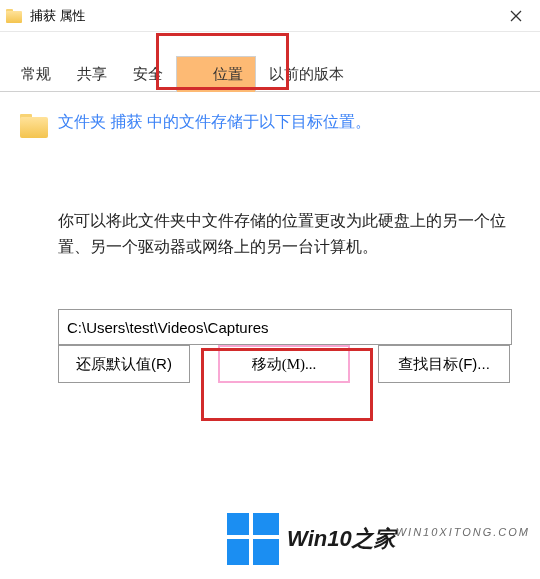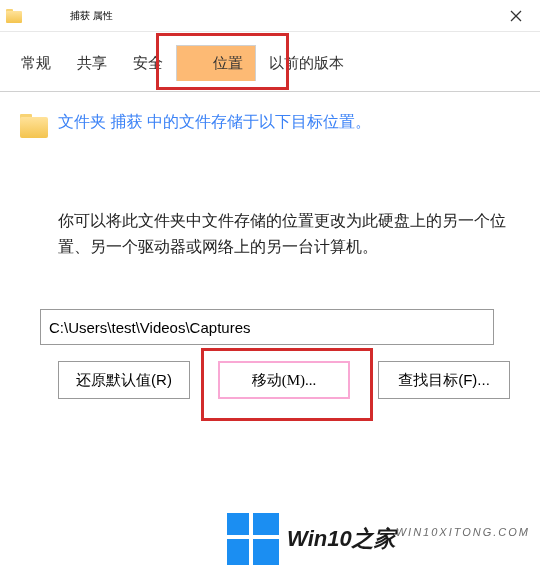--- a/index.html
+++ b/index.html
@@ -38,37 +38,36 @@
   .titlebar .folder-icon::after {
     content: "";
     position: absolute;
     top: 2px; left: 0;
     width: 16px; height: 12px;
     background: linear-gradient(#ffe29a,#f4c44f);
     border-radius: 1px;
   }
   .titlebar .title {
     flex: 1;
-    font-size: 10px;
-    margin-left: 40px;
+    font-size: 13px;
   }
   .titlebar .close {
     width: 40px; height: 28px;
     display: flex;
     align-items: center; justify-content: center;
     font-size: 14px;
     font-family: Arial, sans-serif;
     color: #333;
   }
   .titlebar .close svg { width: 12px; height: 12px; }
 
   
   .tabs {
     display: flex;
-    align-items: flex-start;
+    align-items: flex-end;
     padding: 12px 8px 0 8px;
     border-bottom: 1px solid #d0d0d0;
     height: 60px;
   }
   .tab {
     padding: 8px 12px 8px;
     font-size: 15px;
     color: #333;
     cursor: pointer;
     position: relative;
@@ -140,32 +139,32 @@
     color: #3b82f6;
   }
   .desc2 {
     font-size: 16px;
     color: #222;
     line-height: 1.6;
     margin: 70px 0 0 38px;
   }
 
   .path-box {
-    margin: 50px 0 0 20px;
+    margin: 50px 0 0 38px;
     width: 454px;
     height: 36px;
     border: 1px solid #999;
     padding: 0 8px;
     display: flex; align-items: center;
     font-size: 15px;
     background: #fff;
   }
 
   .btn-row {
-    margin: 16px 0 0 38px;
+    margin: 0 0 0 38px;
     display: flex;
     gap: 28px;
   }
   .btn {
     width: 142px;
     height: 38px;
     border: 1px solid #999;
     background: #fff;
     display: flex;
     align-items: center; justify-content: center;

